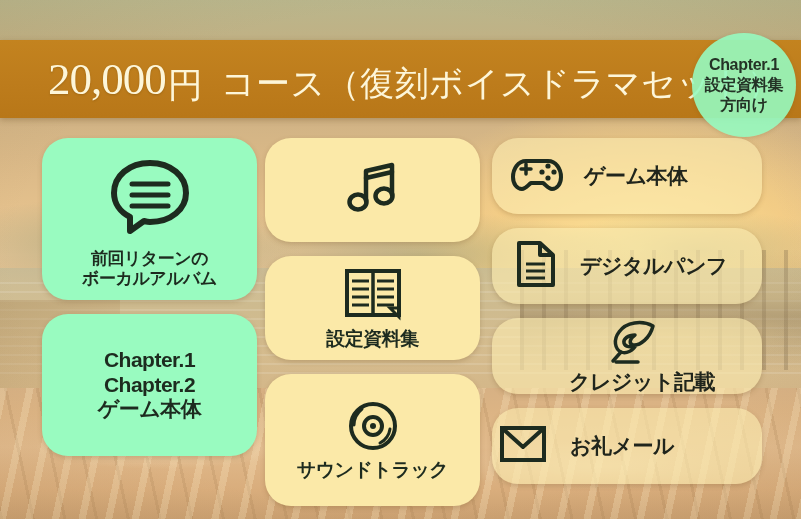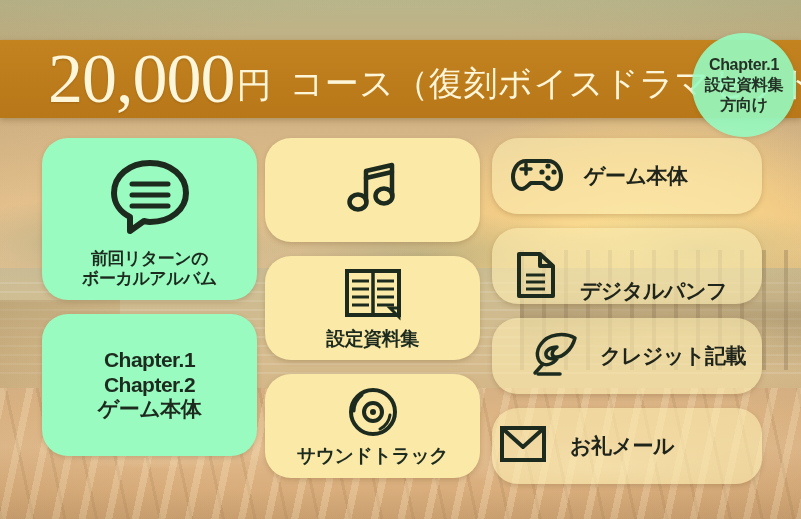--- a/index.html
+++ b/index.html
@@ -69,21 +69,21 @@
     position:absolute;left:0;top:40px;width:801px;height:78px;
     background:linear-gradient(180deg,#c3831f 0%, #bd7c1c 55%, #b87718 100%);
     box-shadow:0 2px 6px rgba(90,60,15,.3);
   }
   .title-inner{
     position:absolute;left:48px;top:0;height:78px;display:flex;align-items:center;
     white-space:nowrap;
   }
   .amount{
     font-family:"Liberation Serif","DejaVu Serif",serif;
-    font-size:70px;line-height:58px;color:#fdf6d9;letter-spacing:-1px;
+    font-size:45px;line-height:58px;color:#fdf6d9;letter-spacing:-1px;
     text-shadow:0 1px 2px rgba(110,70,10,.35);
   }
   .yen{
     font-family:"Liberation Serif","DejaVu Serif",serif;
     font-size:35px;line-height:35px;color:#fdf6d9;margin-left:2px;
     position:relative;top:6px;
   }
   .course{
     font-family:"Liberation Serif","DejaVu Serif",serif;
     font-size:34px;line-height:34px;color:#fdf6d9;margin-left:18px;
@@ -219,21 +219,21 @@
           <line x1="35" y1="31" x2="52" y2="31" stroke="#1d2b1f" stroke-width="3"></line>
           <line x1="35" y1="39" x2="52" y2="39" stroke="#1d2b1f" stroke-width="3"></line>
           <path d="M48 42 L57 42 L57 51 Z" fill="none" stroke="#1d2b1f" stroke-width="3"></path>
         </svg>
       </span>
       <div class="card-label label-md" style="margin-top:2px;">設定資料集</div>
     </div>
 
     <div class="gap"></div>
 
-    <div class="card card-cream card-v" style="height:104px;">
+    <div class="card card-cream card-v" style="height:132px;">
       <span class="icon">
         <svg width="56" height="54" viewBox="0 0 56 54">
           <circle cx="28" cy="27" r="22" fill="none" stroke="#1d2b1f" stroke-width="4"></circle>
           <circle cx="28" cy="27" r="9" fill="none" stroke="#1d2b1f" stroke-width="4"></circle>
           <circle cx="28" cy="27" r="3" fill="#1d2b1f"></circle>
           <path d="M17 10 A21 21 0 0 0 9 26" fill="none" stroke="#1d2b1f" stroke-width="3" stroke-linecap="round"></path>
           <path d="M45 30 A19 19 0 0 1 35 44" fill="none" stroke="#1d2b1f" stroke-width="3" stroke-linecap="round"></path>
         </svg>
       </span>
       <div class="card-label label-md" style="margin-top:2px;">サウンドトラック</div>
@@ -252,36 +252,36 @@
           <circle cx="44" cy="20" r="2.6" fill="#1d2b1f"></circle>
           <circle cx="32" cy="20" r="2.6" fill="#1d2b1f"></circle>
           <circle cx="38" cy="26" r="2.6" fill="#1d2b1f"></circle>
         </svg>
       </span>
       <div class="card-label label-row" style="margin-left:20px;">ゲーム本体</div>
     </div>
 
     <div class="gap"></div>
 
-    <div class="card card-cream-soft card-h" style="height:76px;padding-left:22px;align-items:flex-end;">
+    <div class="card card-cream-soft card-h" style="height:76px;padding-left:22px;">
       <span class="icon">
         <svg width="44" height="50" viewBox="0 0 44 50">
           <path d="M5 4 H26 L39 16 V46 H5 Z" fill="none" stroke="#1d2b1f" stroke-width="4" stroke-linejoin="round"></path>
           <path d="M26 4 V16 H39" fill="none" stroke="#1d2b1f" stroke-width="4" stroke-linejoin="round"></path>
           <line x1="12" y1="25" x2="31" y2="25" stroke="#1d2b1f" stroke-width="3"></line>
           <line x1="12" y1="32" x2="31" y2="32" stroke="#1d2b1f" stroke-width="3"></line>
           <line x1="12" y1="39" x2="31" y2="39" stroke="#1d2b1f" stroke-width="3"></line>
         </svg>
       </span>
       <div class="card-label label-row" style="margin-left:22px;">デジタルパンフ</div>
     </div>
 
     <div class="gap"></div>
 
-    <div class="card card-cream-soft card-h" style="height:76px;padding-left:36px;">
+    <div class="card card-cream-soft card-h" style="height:76px;padding-left:10px;flex-direction:column;">
       <span class="icon">
         <svg width="52" height="48" viewBox="0 0 52 48">
           <path d="M47 8 C36 2 20 4 13 14 C7 22 9 31 15 34 C20 36 27 33 30 27 C25 30 19 29 18 25 C17 21 22 17 29 17 C23 21 23 26 27 27 C34 28 44 20 47 8 Z" fill="none" stroke="#1d2b1f" stroke-width="3.5" stroke-linejoin="round"></path>
           <path d="M15 34 L7 43" fill="none" stroke="#1d2b1f" stroke-width="3.5" stroke-linecap="round"></path>
           <line x1="10" y1="44" x2="32" y2="44" stroke="#1d2b1f" stroke-width="3.5" stroke-linecap="round"></line>
         </svg>
       </span>
       <div class="card-label label-row" style="margin-left:20px;">クレジット記載</div>
     </div>
 

